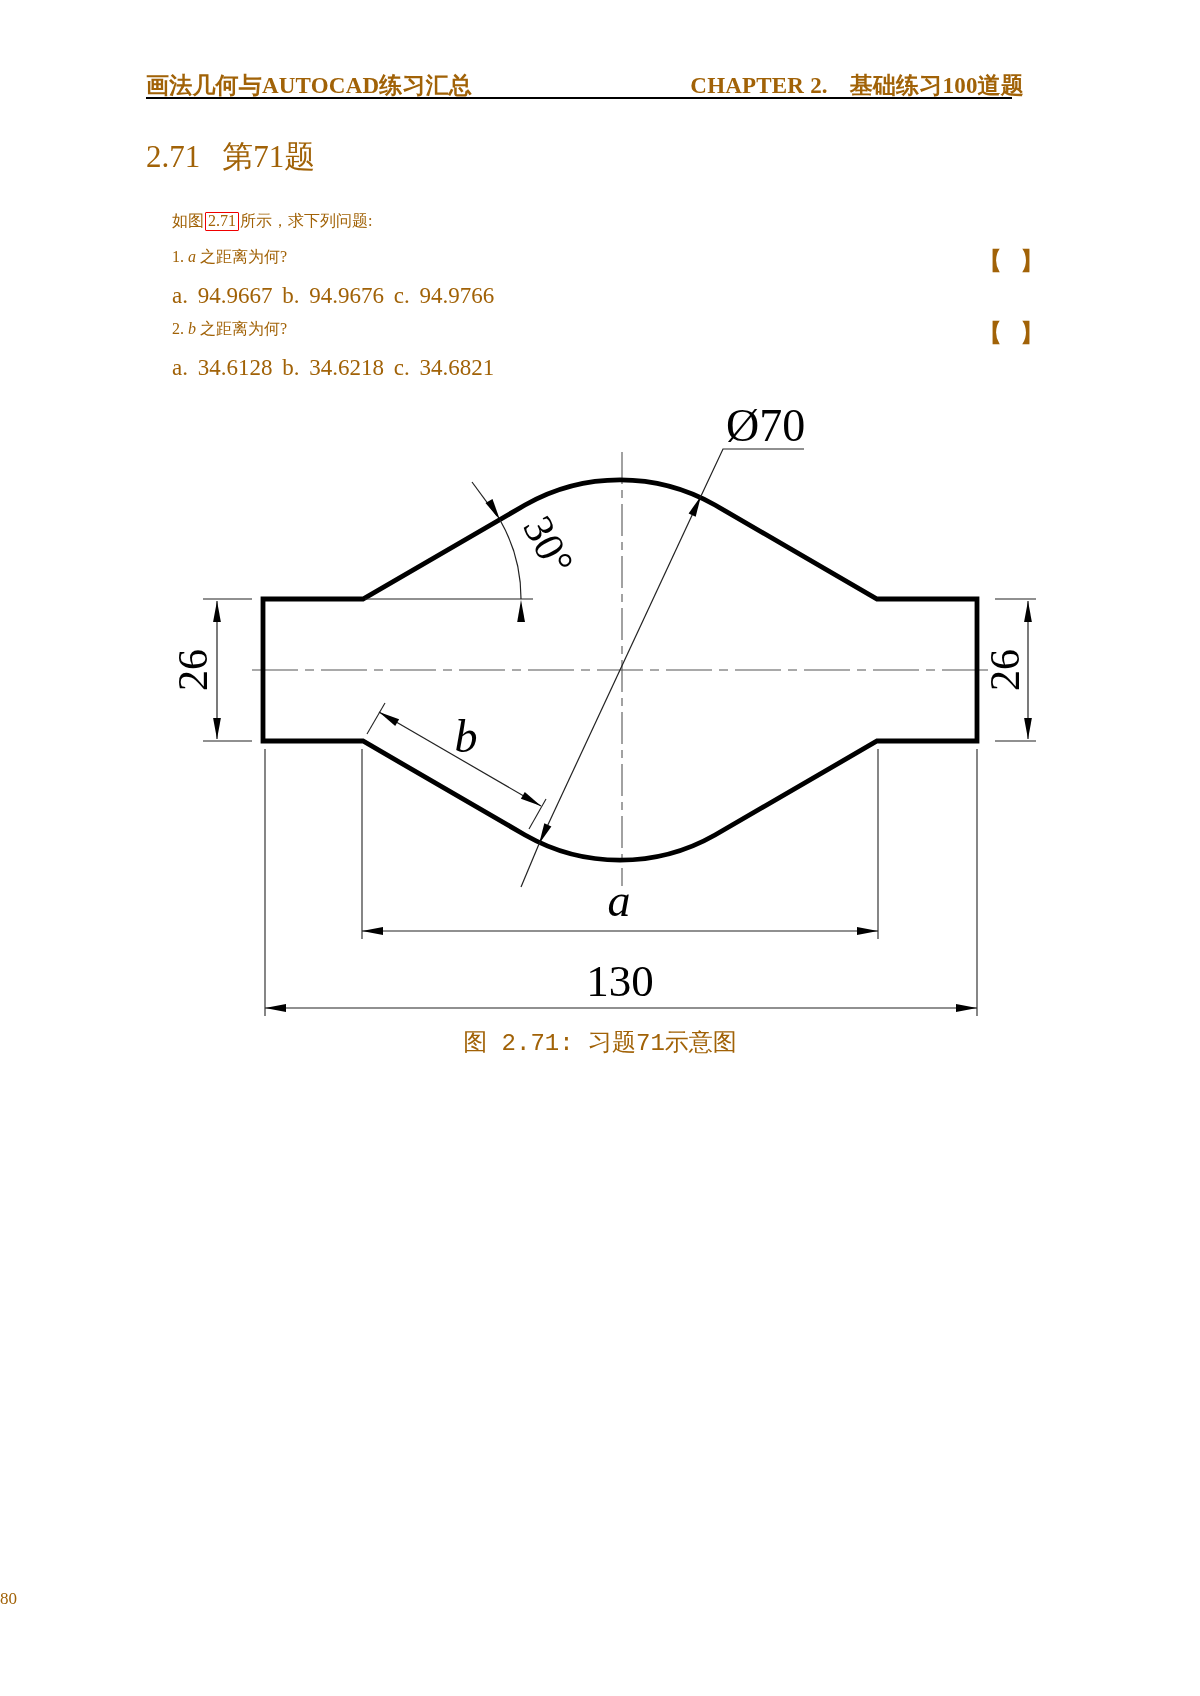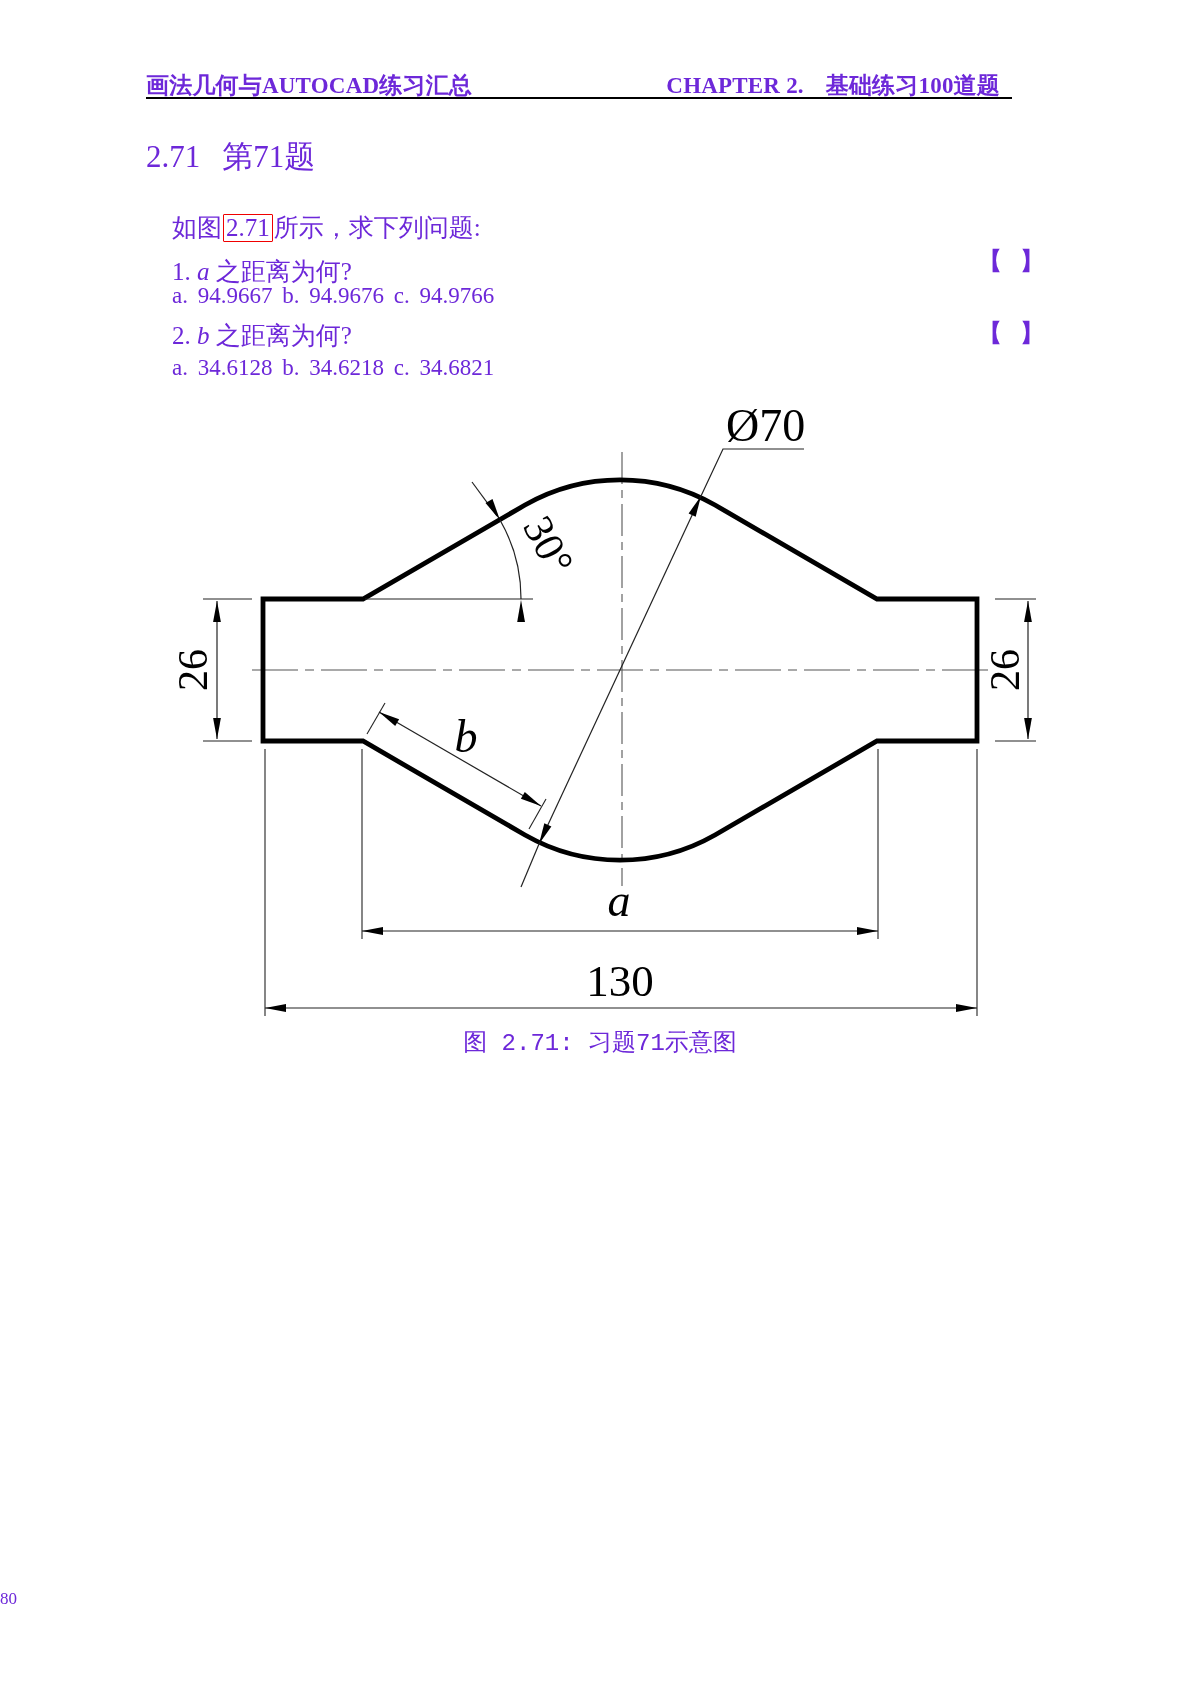--- a/index.html
+++ b/index.html
@@ -1,59 +1,59 @@
 <!DOCTYPE html>
 <html><head>
 <meta charset="utf-8">
 <style>
   html,body{margin:0;padding:0;background:#888;}
   .page{
     position:relative;width:1200px;height:1696px;background:#ffffff;
-    font-family:"Liberation Serif","DejaVu Serif",serif;color:#6d28d9;
+    font-family:"Liberation Serif","DejaVu Serif",serif;color:#a16207;
     margin:0 auto;overflow:hidden;
   }
   .abs{position:absolute;white-space:nowrap;}
   .hdr{font-size:23px;font-weight:bold;letter-spacing:.2px;}
   .rule{position:absolute;background:#000;}
   .section-title{font-size:31px;font-weight:normal;}
   .section-title .gap{display:inline-block;width:22px;}
-  .body-line{font-size:25px;}
+  .body-line{font-size:16px;}
   .refbox{
     display:inline-block;border:1.6px solid #f00000;border-radius:1px;
     padding:0 2px;margin:0 1px;line-height:1.05;
   }
   .bracket{font-size:24px;font-weight:bold;letter-spacing:6px;}
   .opts{font-size:23px;word-spacing:4px;}
   .caption{font-size:24px;width:100%;text-align:center;}
   .pagenum{font-size:17px;width:100%;text-align:left;}
   i{font-style:italic;}
   svg text{font-family:"Liberation Serif","DejaVu Serif",serif;fill:#000;}
 </style>
 </head>
 <body>
 
 <div class="page">
 
   <div class="abs hdr" style="left:146px;top:70px;">画法几何与AUTOCAD练习汇总</div>
-  <div class="abs hdr" style="right:200px;top:70px;">
+  <div class="abs hdr" style="right:176px;top:70px;">
     <span>CHAPTER 2.</span>
     <span style="display:inline-block;width:10px;"></span>
     <span>基础练习100道题</span>
   </div>
   <div class="rule" style="left:146px;top:97px;width:866px;height:2.4px;"></div>
 
   <div class="abs section-title" style="left:146px;top:136px;">
     <span>2.71</span><span class="gap"></span><span>第71题</span>
   </div>
 
   <div class="abs body-line" style="left:172px;top:211px;">
     <span>如图</span><span class="refbox">2.71</span><span>所示，求下列问题:</span>
   </div>
 
-  <div class="abs body-line" style="left:172px;top:247px;margin-top:8px;">
+  <div class="abs body-line" style="left:172px;top:247px;">
     <span>1. </span><i>a</i><span> 之距离为何?</span>
   </div>
   <div class="abs bracket" style="right:150px;top:245px;">【 】</div>
   <div class="abs opts" style="left:172px;top:283px;">a. 94.9667 b. 94.9676 c. 94.9766</div>
 
   <div class="abs body-line" style="left:172px;top:319px;">
     <span>2. </span><i>b</i><span> 之距离为何?</span>
   </div>
   <div class="abs bracket" style="right:150px;top:317px;">【 】</div>
   <div class="abs opts" style="left:172px;top:355px;">a. 34.6128 b. 34.6218 c. 34.6821</div>

